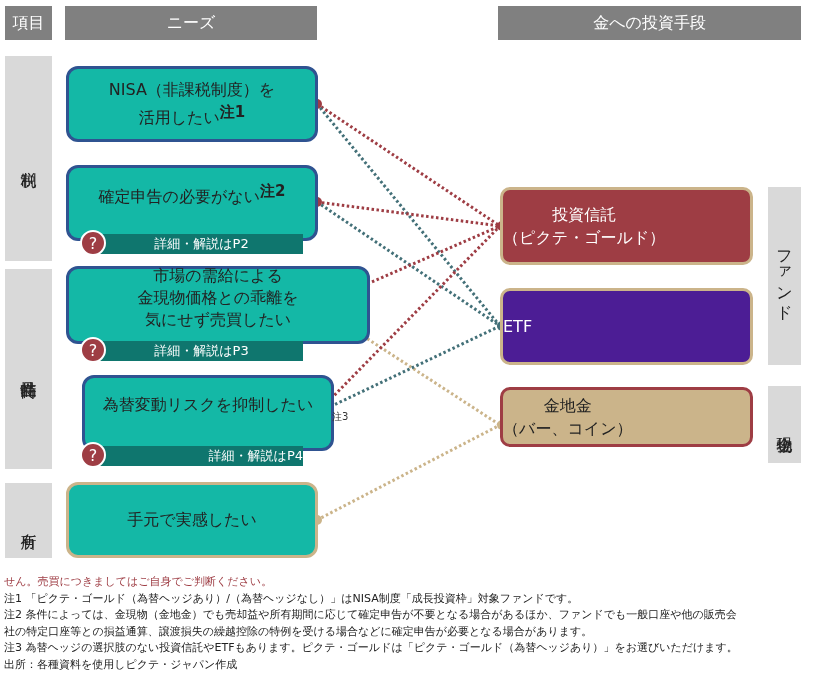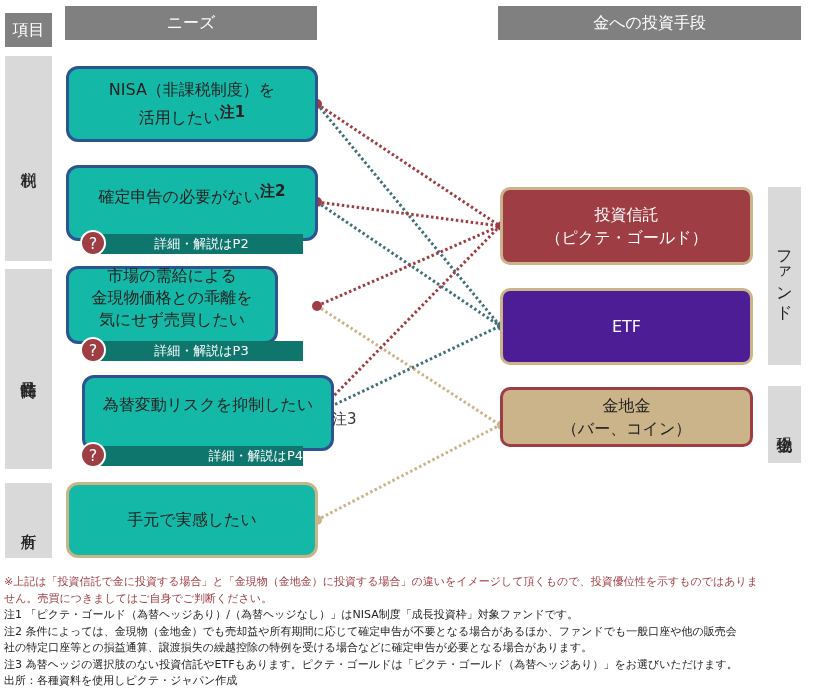--- a/index.html
+++ b/index.html
@@ -7,33 +7,33 @@
          font-family:"DejaVu Sans","Liberation Sans",sans-serif; color:#222; }
   .abs { position:absolute; box-sizing:border-box; }
   .hdr { background:#808080; color:#fff; font-size:16px; display:flex; align-items:center; justify-content:center; }
   .cat { background:#d9d9d9; color:#222; font-size:16px; display:flex; align-items:center; justify-content:center; line-height:20px; text-align:center; }
   .vert { writing-mode:vertical-rl; text-orientation:upright; letter-spacing:0; }
   .need { background:#14b8a6; border:3px solid #2f5391; border-radius:12px; display:flex; align-items:center; justify-content:center; text-align:center; font-size:16px; line-height:22px; color:#222; }
   .need.gold { border-color:#cbb48a; }
   .need sup { font-size:15px; vertical-align:6px;font-weight:bold; }
   .detail-bar { background:#0f766e; color:#fff; font-size:13px; display:flex; align-items:center; justify-content:center; height:20px; }
   .qmark { width:26px; height:26px; border-radius:50%; background:#9e3d44; color:#fff; font-size:16px; display:flex; align-items:center; justify-content:center; border:2px solid #fff; }
-  .means { border-radius:10px; display:flex; align-items:center; justify-content:center; text-align:center; font-size:16px; line-height:23px; color:#fff; }
+  .means { border-radius:10px; display:flex; align-items:center; justify-content:flex-start; text-align:center; font-size:16px; line-height:23px; color:#fff; }
   .means.red { background:#9e3d44; border:3px solid #cbb48a; }
   .means.teal { background:#4c1d95; border:3px solid #cbb48a; }
   .means.gold { background:#cbb48a; border:3px solid #9e3d44; color:#222; }
-  .note3 { font-size:15px; color:#333; }
+  .note3 { font-size:10px; color:#333; }
   .notes { left:4px; top:574px; width:820px; font-size:11px; line-height:16.5px; color:#222; }
   .notes .red { color:#9e3d44; }
   svg#lines { position:absolute; left:0; top:0; }
 </style>
 </head>
 <body>
 
-<div class="abs hdr" style="left:5px;top:6px;width:47px;height:34px;margin-top:7px;">
+<div class="abs hdr" style="left:5px;top:6px;width:47px;height:34px;">
     <span>項目</span>
   </div>
 <div class="abs hdr" style="left:65px;top:6px;width:252px;height:34px;">
     <span>ニーズ</span>
   </div>
 <div class="abs hdr" style="left:498px;top:6px;width:303px;height:34px;">
     <span>金への投資手段</span>
   </div>
 
 <div class="abs cat" style="left:5px;top:56px;width:47px;height:205px;">
@@ -76,21 +76,21 @@
 <div class="abs need" style="left:66px;top:165px;width:252px;height:76px;padding-bottom:18px;">
   <div><span>確定申告の必要がない</span><sup>注2</sup></div>
 </div>
 <div class="abs detail-bar" style="left:100px;top:234px;width:203px;">
     <span>詳細・解説はP2</span>
   </div>
 <div class="abs qmark" style="left:80px;top:230px;">
     <span>?</span>
   </div>
 
-<div class="abs need" style="left:66px;top:266px;width:212px;height:78px;padding-bottom:14px;align-items:center;">
+<div class="abs need" style="left:66px;top:266px;width:304px;height:78px;padding-bottom:14px;align-items:center;">
   <div>
     <div>市場の需給による</div>
     <div>金現物価格との乖離を</div>
     <div>気にせず売買したい</div>
   </div>
 </div>
 <div class="abs detail-bar" style="left:100px;top:341px;width:203px;">
     <span>詳細・解説はP3</span>
   </div>
 <div class="abs qmark" style="left:80px;top:337px;">
@@ -134,20 +134,19 @@
 </div>
 
 <div class="abs cat" style="left:768px;top:187px;width:33px;height:178px;">
     <span class="vert">ファンド</span>
   </div>
 <div class="abs cat" style="left:768px;top:386px;width:33px;height:77px;">
     <span class="vert">金現物</span>
   </div>
 
 <div class="abs notes">
-  <div class="red">※上記は「投資信託で金に投資する場合」と「金現物（金地金）に投資する場合」の違いをイメージして頂くもので、投資優位性を示すものではありま</div>
   <div class="red">せん。売買につきましてはご自身でご判断ください。</div>
   <div>注1 「ピクテ・ゴールド（為替ヘッジあり）/（為替ヘッジなし）」はNISA制度「成長投資枠」対象ファンドです。</div>
   <div>注2  条件によっては、金現物（金地金）でも売却益や所有期間に応じて確定申告が不要となる場合があるほか、ファンドでも一般口座や他の販売会</div>
   <div>社の特定口座等との損益通算、譲渡損失の繰越控除の特例を受ける場合などに確定申告が必要となる場合があります。</div>
   <div>注3 為替ヘッジの選択肢のない投資信託やETFもあります。ピクテ・ゴールドは「ピクテ・ゴールド（為替ヘッジあり）」をお選びいただけます。</div>
   <div>出所：各種資料を使用しピクテ・ジャパン作成</div>
 </div>
 
 </body></html>

